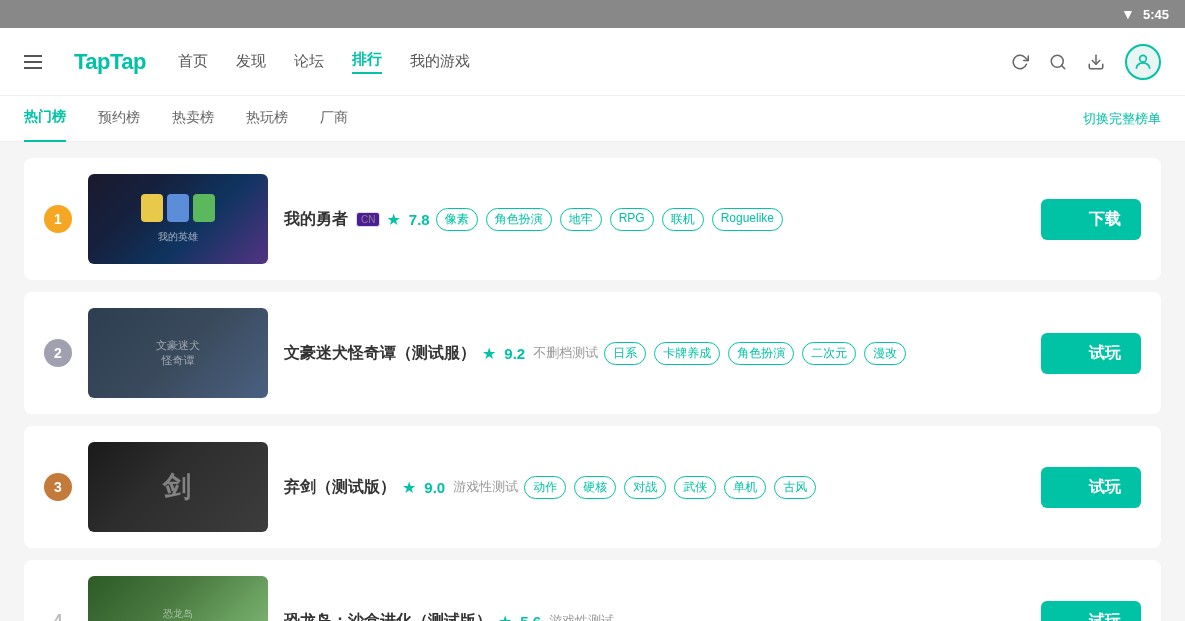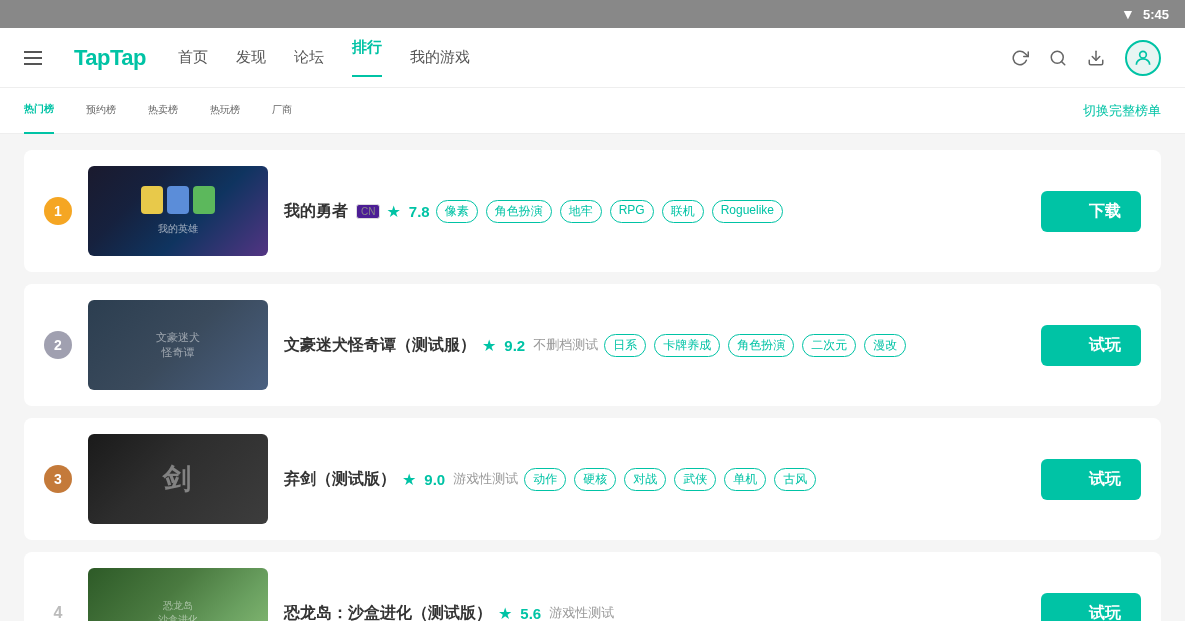--- a/index.html
+++ b/index.html
@@ -27,21 +27,21 @@
       font-weight: 600;
     }
     .wifi-icon {
       color: white;
       font-size: 14px;
     }
 
     
     .header {
       background: white;
-      height: 60px;
+      height: 68px;
       display: flex;
       align-items: center;
       padding: 0 24px;
       gap: 32px;
       border-bottom: 1px solid #eee;
     }
     .hamburger {
       display: flex;
       flex-direction: column;
       gap: 4px;
@@ -68,21 +68,21 @@
     .nav-link {
       color: #555;
       font-size: 15px;
       cursor: pointer;
       text-decoration: none;
     }
     .nav-link.active {
       color: #00c3a5;
       font-weight: 600;
       border-bottom: 2px solid #00c3a5;
-      padding-bottom: 18px;
+      padding-bottom: 3px;
     }
     .header-icons {
       display: flex;
       align-items: center;
       gap: 20px;
     }
     .header-icon {
       color: #666;
       font-size: 18px;
       cursor: pointer;
@@ -110,21 +110,21 @@
     .sub-nav {
       background: white;
       height: 46px;
       display: flex;
       align-items: center;
       padding: 0 24px;
       gap: 32px;
       border-bottom: 1px solid #eee;
     }
     .sub-nav-item {
-      font-size: 10px;
+      font-size: 14px;
       color: #666;
       cursor: pointer;
       height: 46px;
       display: flex;
       align-items: center;
       padding-bottom: 2px;
     }
     .sub-nav-item.active {
       color: #00c3a5;
       font-weight: 600;

